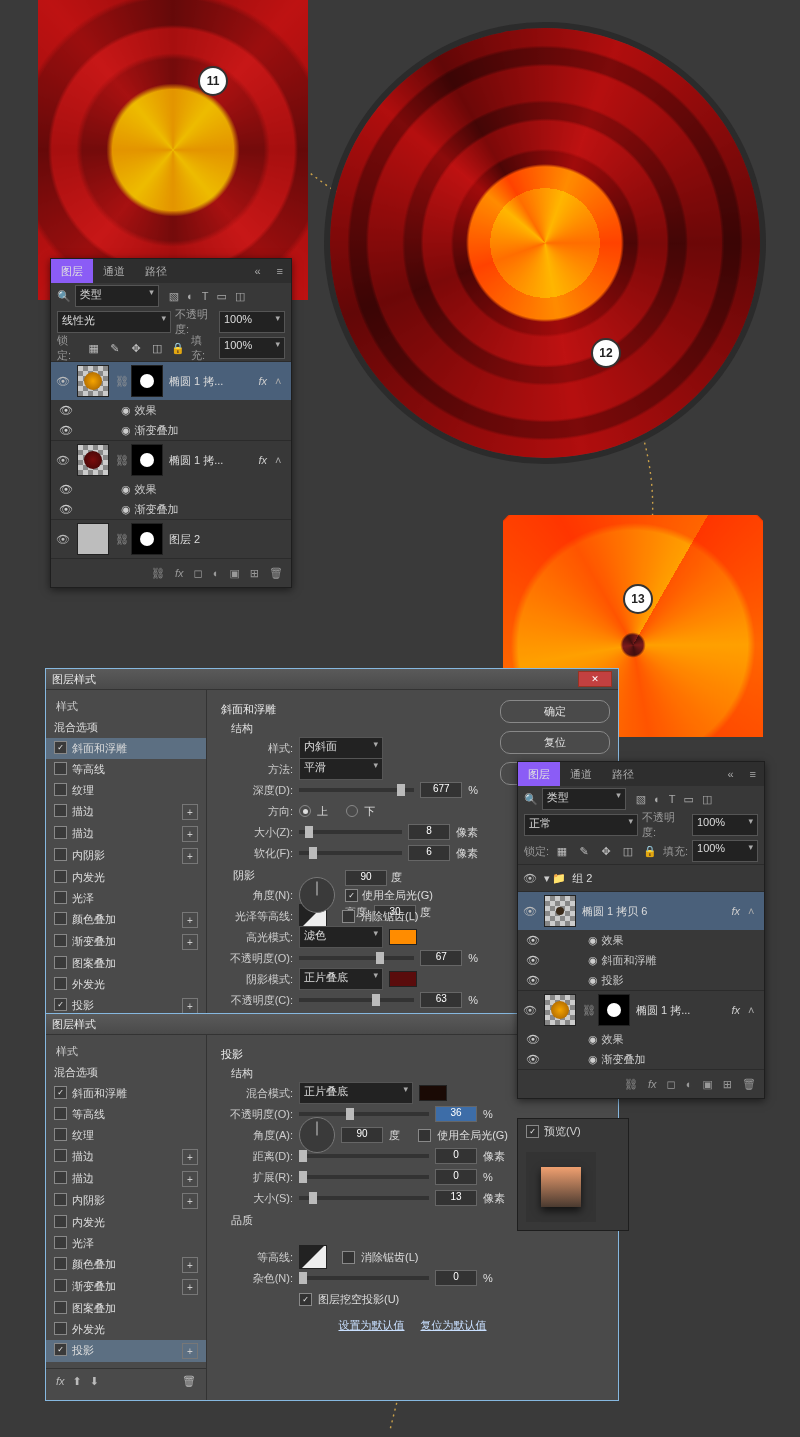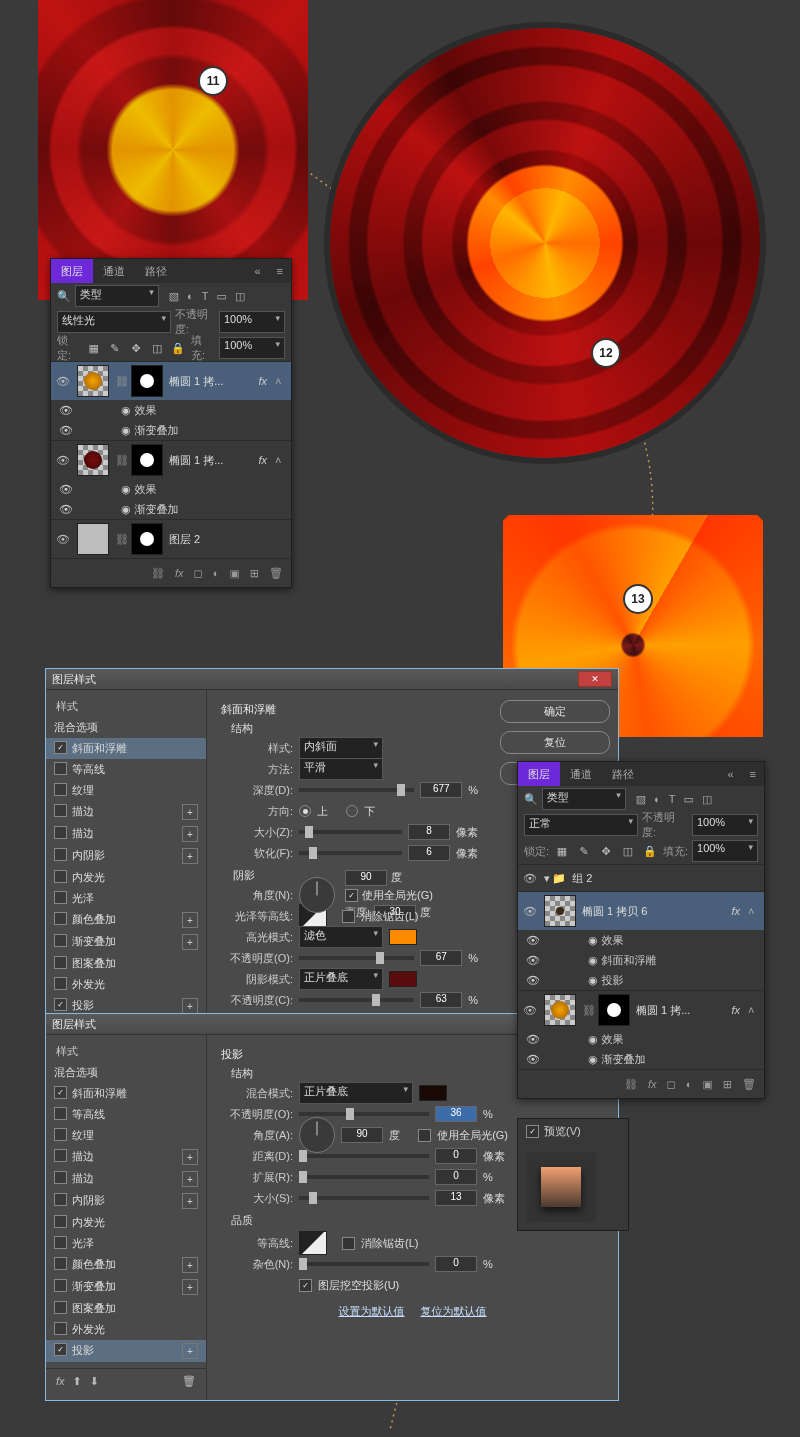--- a/index.html
+++ b/index.html
@@ -12,21 +12,21 @@
 .bigdisc{position:absolute;left:330px;top:28px;width:430px;height:430px;border-radius:50%;background:radial-gradient(circle at center,#ff9500 0 18%,#ff6a00 18% 25%,#7a0808 26% 30%,#a00d0d 31% 40%,#6b0808 41% 46%,#940b0b 47% 58%,#5e0707 59% 64%,#8d0a0a 65% 78%,#4a0606 79% 85%,#720909 86% 95%,#222 96% 100%);box-shadow:0 0 0 6px #2b2b2b}
 .bigdisc::after{content:"";position:absolute;inset:0;border-radius:50%;background:conic-gradient(from -30deg,#00000060 0deg,#ffffff50 50deg,#00000060 120deg,#ffffff50 200deg,#00000060 280deg,#ffffff50 340deg,#00000060 360deg);mix-blend-mode:overlay}
 
 .smalldisc{position:absolute;left:503px;top:515px;width:260px;height:222px;overflow:hidden}
 .smalldisc .inner{position:absolute;left:-50px;top:-50px;width:360px;height:360px;border-radius:50%;background:radial-gradient(circle at center,#5e1414 0 4%,#ff7a00 5% 45%,#ff4d00 48% 70%,#c22500 72% 100%)}
 .smalldisc .inner::after{content:"";position:absolute;inset:0;border-radius:50%;background:conic-gradient(from 30deg,#00000050 0deg,#ffffff50 60deg,#00000050 140deg,#ffffff50 230deg,#00000050 300deg,#ffffff50 360deg);mix-blend-mode:overlay}
 
 .panel{position:absolute;background:#383838;border:1px solid #1e1e1e;box-shadow:0 2px 8px #0008}
 .tabs{display:flex;background:#2e2e2e;height:24px;align-items:stretch}
 .tabs span{padding:5px 10px;color:#aaa;cursor:default}
-.tabs span.active{background:#6d28d9;color:#e0e0e0}
+.tabs span.active{background:#8b5cf6;color:#e0e0e0}
 .tabs .spacer{flex:1}
 .tabs .menu{padding:6px 8px;color:#aaa}
 .row{display:flex;align-items:center;height:26px;padding:0 6px;gap:4px}
 .sel{background:#222;border:1px solid #555;color:#ddd;height:18px;padding:1px 18px 1px 4px;position:relative;min-width:60px}
 .sel::after{content:"▾";position:absolute;right:4px;top:1px;color:#aaa;font-size:9px}
 .lbl{color:#999}
 .iconbtn{width:18px;height:18px;display:inline-flex;align-items:center;justify-content:center;color:#bbb}
 .layer{display:flex;align-items:center;height:38px;border-top:1px solid #2b2b2b;padding:0 4px;gap:6px}
 .layer .eye{width:16px;text-align:center;color:#bbb}
 .layer .thumb{width:30px;height:30px;background:#555;border:1px solid #222;position:relative}
@@ -477,21 +477,21 @@
             <span>%</span>
           </div>
       <div class="fld">
             <span class="l">大小(S):</span>
             <div class="slider">
               <div class="h" style="left:8%"></div>
             </div>
             <div class="num">13</div>
             <span>像素</span>
           </div>
-      <div style="margin:6px 0 6px 10px">品质</div>
+      <div style="margin:6px 0 20px 10px">品质</div>
       <div class="fld"><span class="l">等高线:</span><div class="contour"></div>&nbsp;<span class="cb2"></span><span>消除锯齿(L)</span></div>
       <div class="fld">
             <span class="l">杂色(N):</span>
             <div class="slider">
               <div class="h" style="left:0%"></div>
             </div>
             <div class="num">0</div>
             <span>%</span>
           </div>
       <div class="fld">

